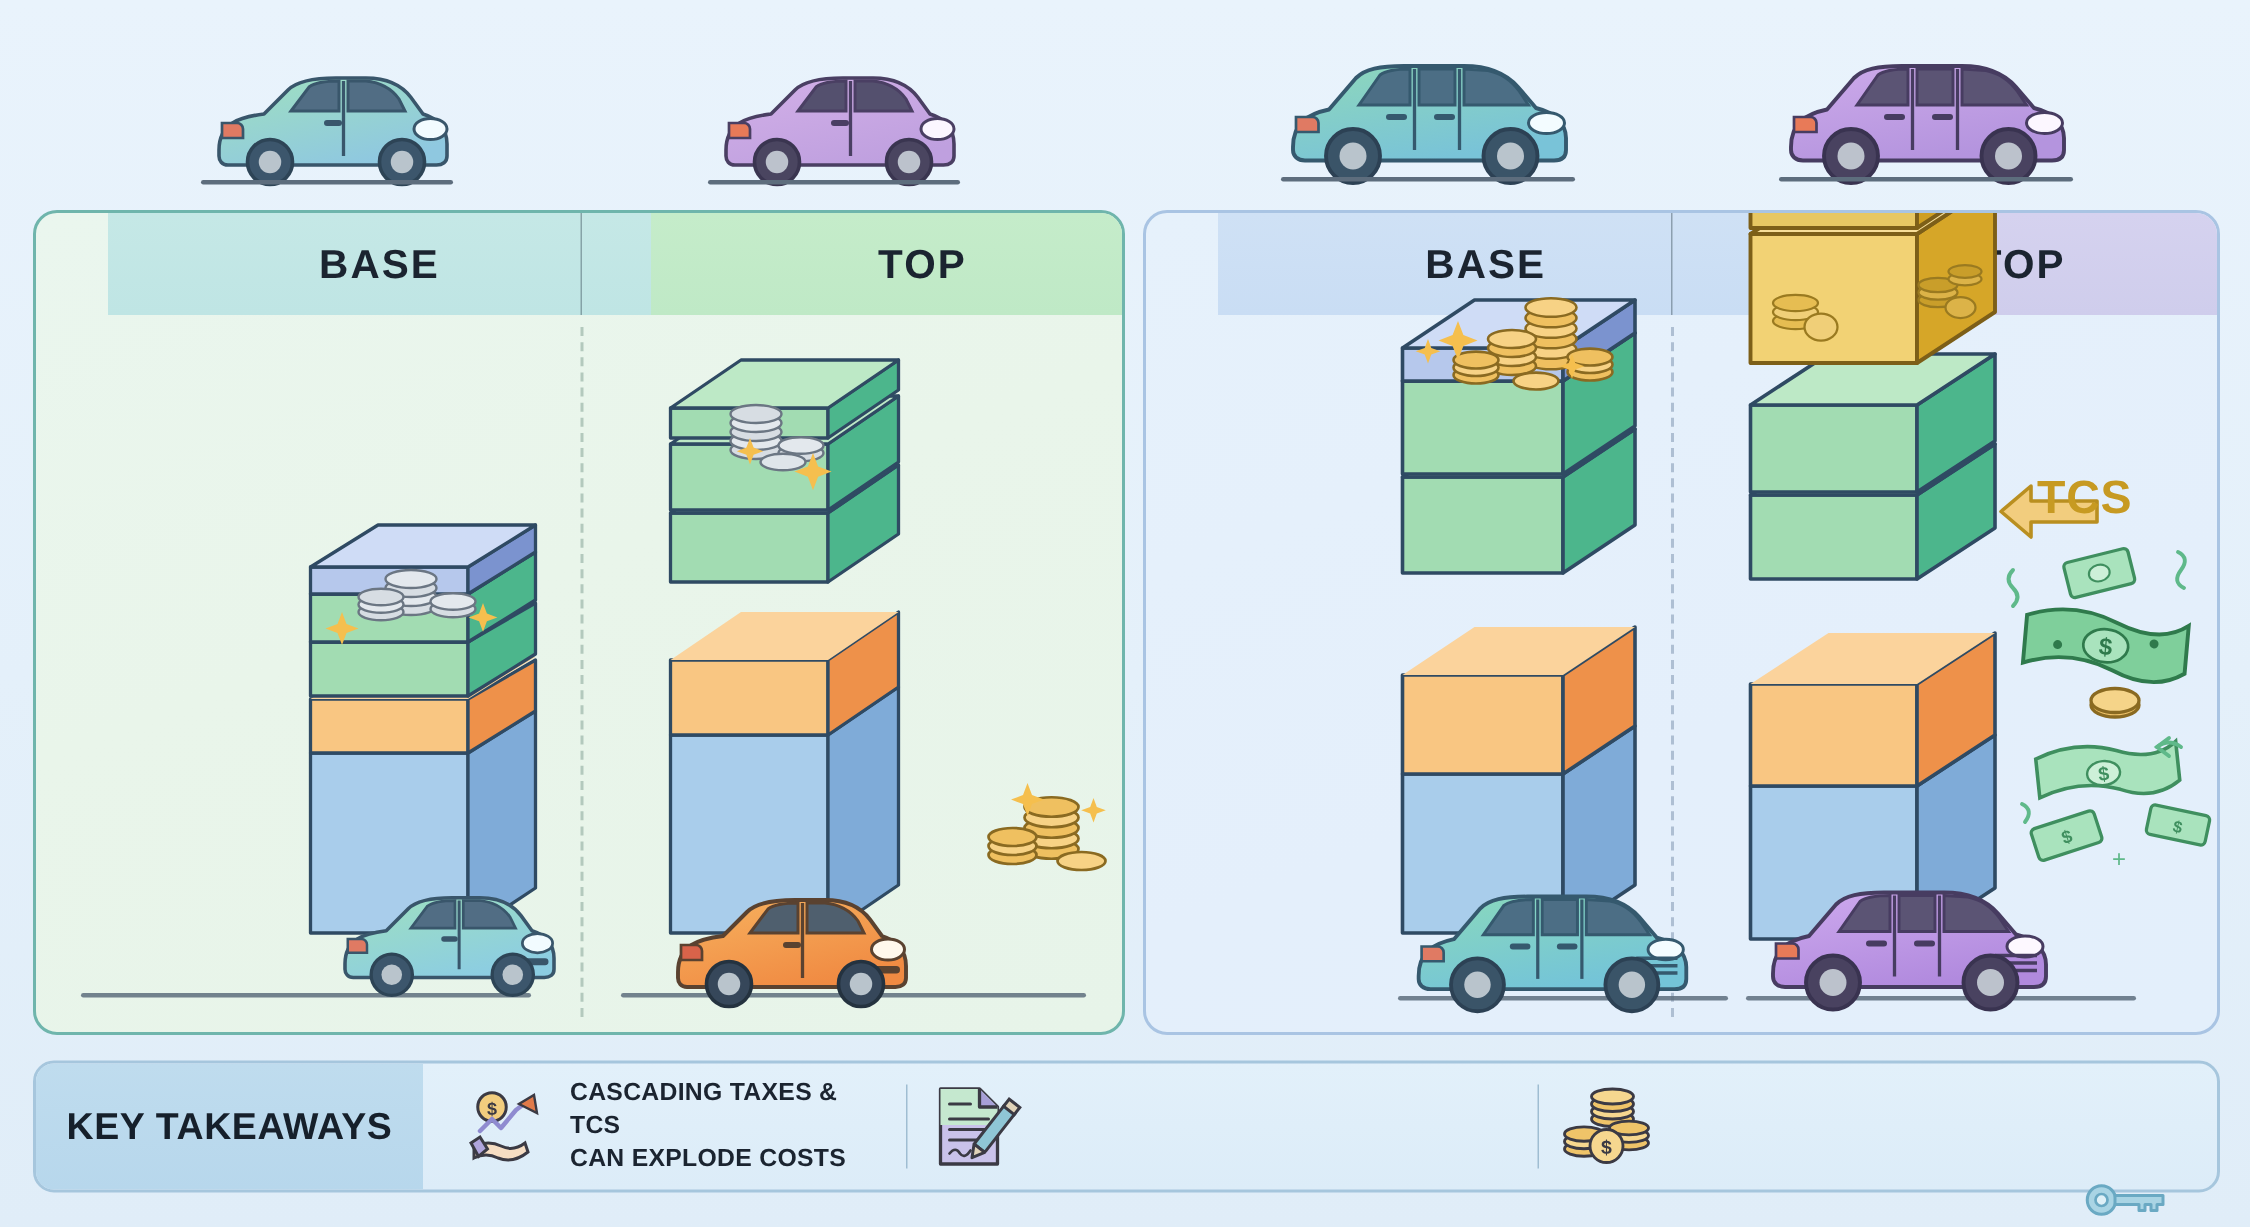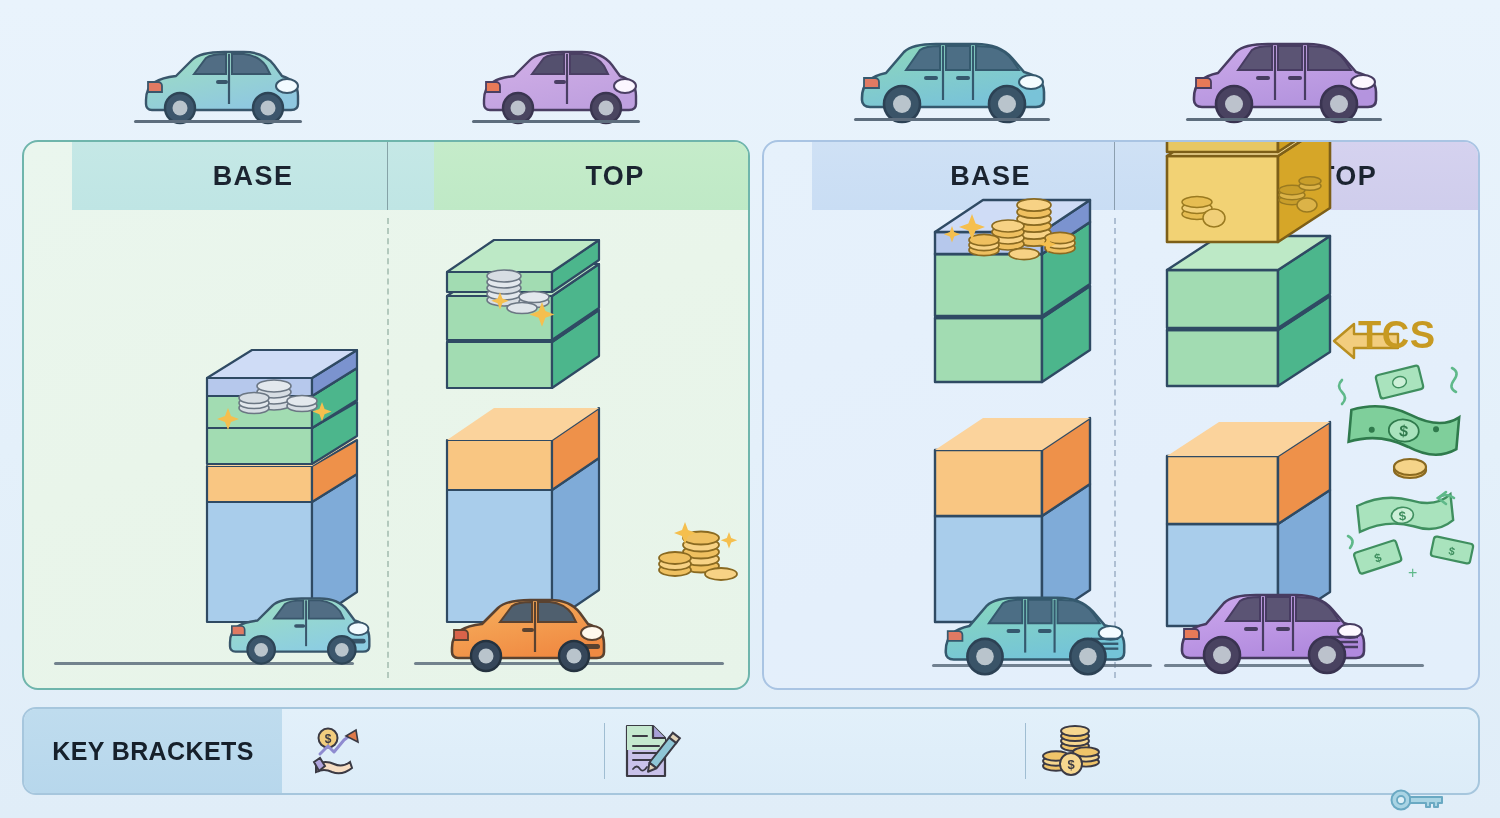--- a/index.html
+++ b/index.html
@@ -47,21 +47,21 @@
   .head-sep { position:absolute; top:0; width:1px; height:68px; background:rgba(60,80,90,.45); }
 
   .vdash { position:absolute; width:0; border-left:2px dashed #b8c9cf; }
   #panel-left .vdash { left:363px; top:76px; height:460px; border-left-color:#b3c9bd; }
   #panel-right .vdash { left:350px; top:76px; height:460px; border-left-color:#aebfd3; }
 
   .ground { position:absolute; height:3px; background:#5d6d7d; border-radius:2px; opacity:.85; }
 
   
   .tcs-label {
-    position:absolute; font-size: 38px; font-weight: 800; color:#c79a22;
+    position:absolute; font-size: 31px; font-weight: 800; color:#c79a22;
     letter-spacing: .5px;
   }
 
   
   #takeaways {
     position:absolute; left:22px; top:707px; width:1458px; height:88px;
     border:2px solid #a6c6dd; border-radius:14px; overflow:hidden;
     background: linear-gradient(180deg,#e2f0fa,#dcecf8);
     display:flex; align-items:stretch;
   }
@@ -578,31 +578,33 @@
       </g>
       <g>
         <ellipse cx="80" cy="118" rx="16" ry="8" fill="#eec268" stroke="#8a6a21" stroke-width="2.2"></ellipse>
         <ellipse cx="80" cy="115" rx="16" ry="8" fill="#f5d489" stroke="#8a6a21" stroke-width="2.2"></ellipse>
       </g>
       <text x="78" y="226" font-size="16" fill="#5fb98a" font-family="Liberation Sans, sans-serif">+</text>
     </svg>
   </div>
 
   <div id="takeaways">
-    <div id="tk-title">KEY BRACKETS</div>
+    <div id="tk-title">KEY TAKEAWAYS</div>
 
     <div class="tk-item" id="tk-1">
       <svg class="tk-ico" width="54" height="54" viewBox="0 0 54 54">
         <circle cx="16" cy="14" r="9.5" fill="#f2cd7e" stroke="#3b3a44" stroke-width="2"></circle>
         <text x="16" y="19" font-size="12" font-weight="700" fill="#3b3a44" text-anchor="middle" font-family="Liberation Sans, sans-serif">$</text>
         <polyline points="8,30 16,22 22,28 32,16 40,10" fill="none" stroke="#8f8bd0" stroke-width="3" stroke-linejoin="round" stroke-linecap="round"></polyline>
         <path d="M44 6 L46 18 L34 12 Z" fill="#e07a4a" stroke="#3b3a44" stroke-width="1.6"></path>
         <path d="M4 40 q10 -4 18 0 q8 4 16 -2 l2 6 q-10 8 -20 4 q-8 -4 -16 0 z" fill="#f6ddc3" stroke="#3b3a44" stroke-width="2"></path>
         <path d="M2 38 l6 -4 5 8 -6 5 z" fill="#b0a5dd" stroke="#3b3a44" stroke-width="2"></path>
       </svg>
+      <div class="tk-text">CASCADING TAXES &amp; TCS
+CAN EXPLODE COSTS</div>
     </div>
 
     <div class="tk-div"></div>
 
     <div class="tk-item" id="tk-2">
       <svg class="tk-ico" width="50" height="58" viewBox="0 0 50 58">
         <path d="M6 4 L32 4 L44 16 L44 54 L6 54 Z" fill="#c9c2ea" stroke="#3b3a44" stroke-width="2.2" stroke-linejoin="round"></path>
         <path d="M6 4 L32 4 L44 16 L44 28 L6 28 Z" fill="#c5e8cf" stroke="none"></path>
         <path d="M32 4 L32 16 L44 16" fill="#a8a0d8" stroke="#3b3a44" stroke-width="2.2" stroke-linejoin="round"></path>
         <g stroke="#3b3a44" stroke-width="2" stroke-linecap="round">

